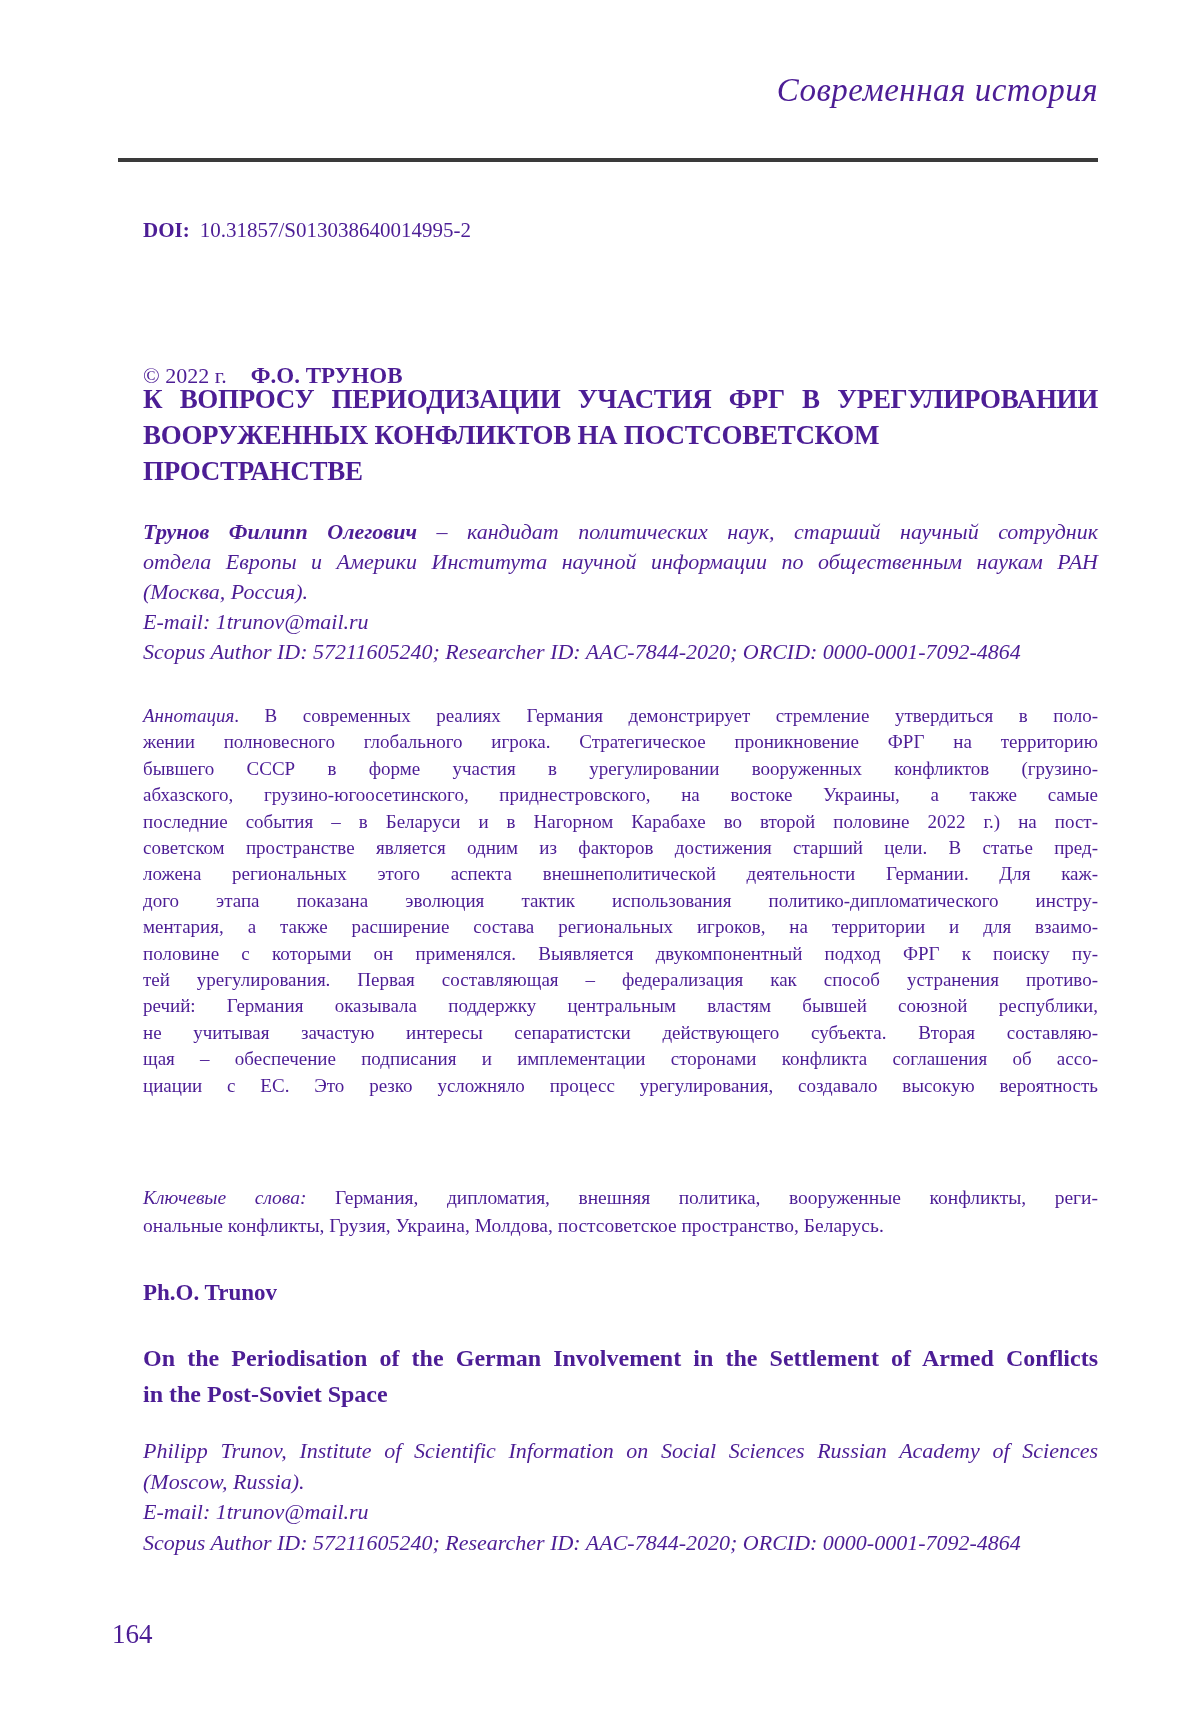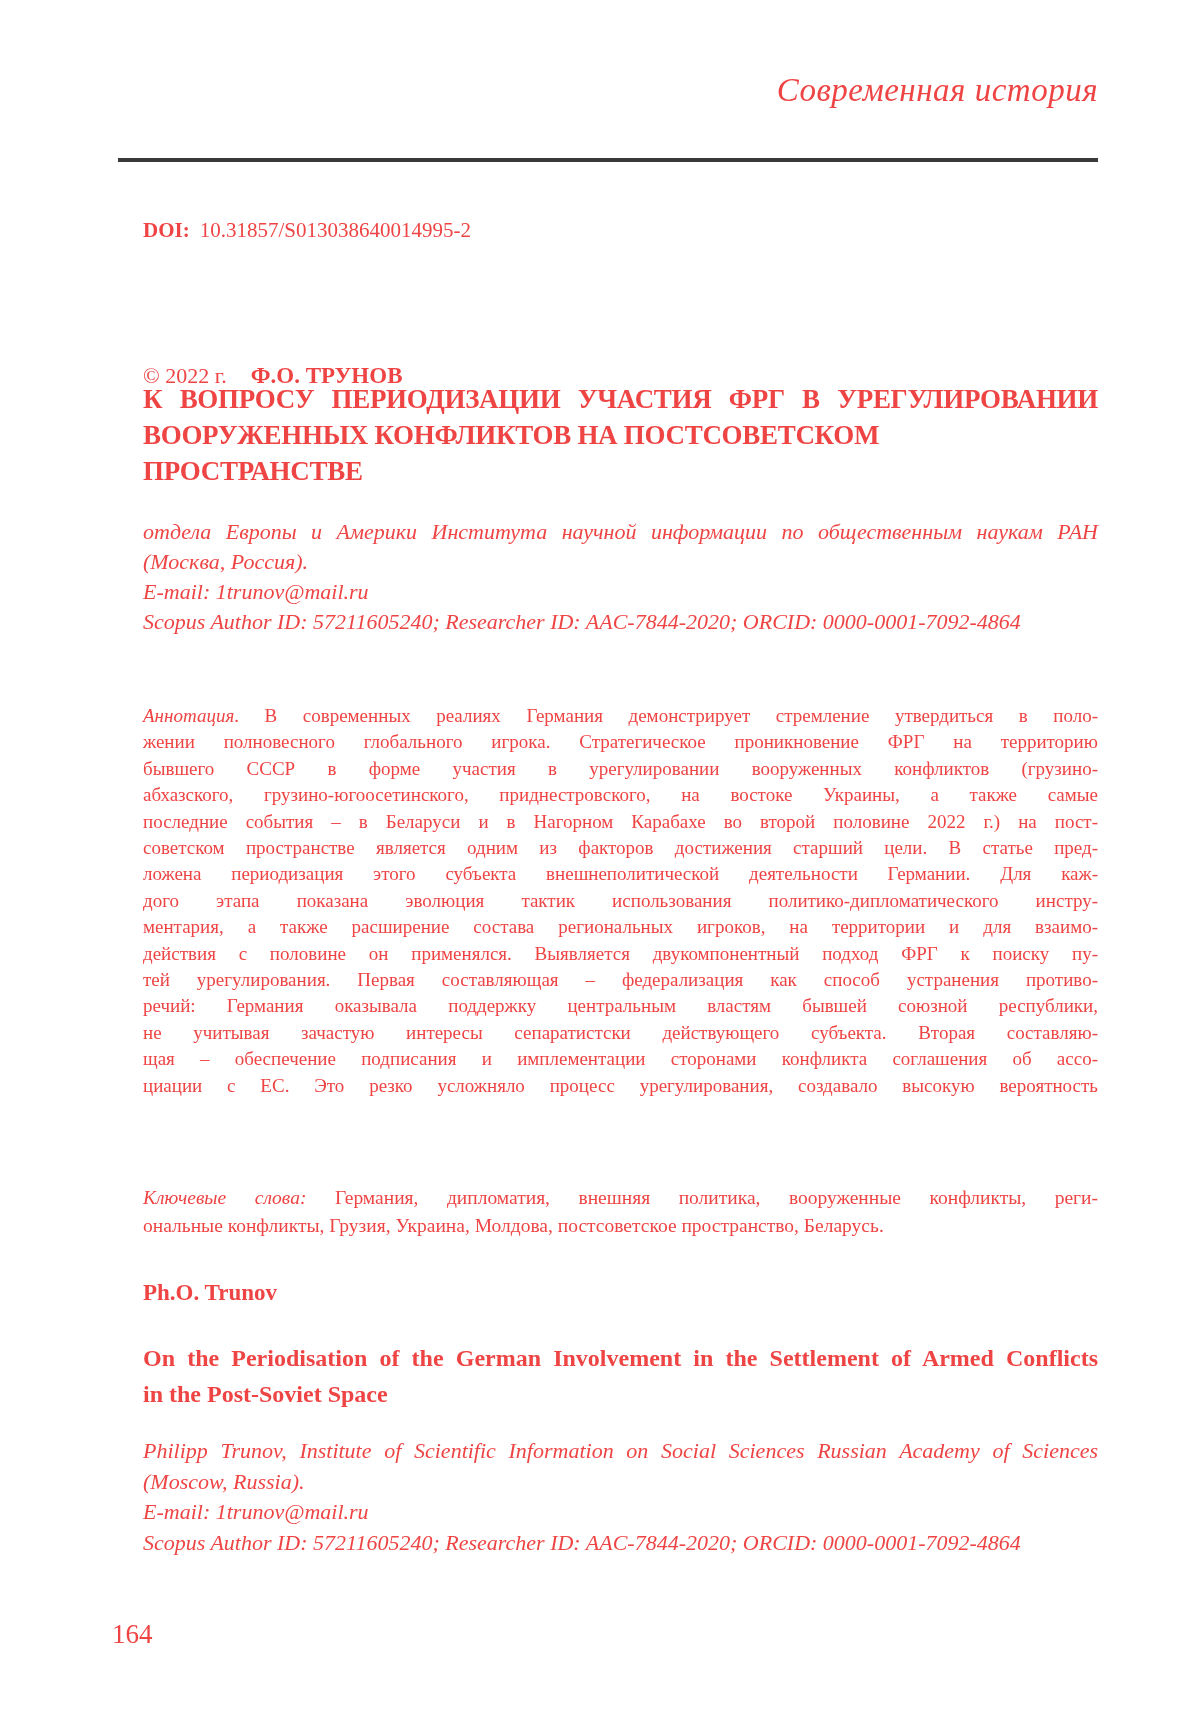--- a/index.html
+++ b/index.html
@@ -1,21 +1,21 @@
 <!DOCTYPE html>
 <html><head>
 <meta charset="utf-8">
 <style>
   html,body { margin:0; padding:0; background:#ffffff; }
   .page {
     position: relative;
     width: 1200px;
     height: 1719px;
     background: #ffffff;
-    color: #ef4444;
+    color: #4c1d95;
     font-family: "Liberation Serif", "DejaVu Serif", serif;
     overflow: hidden;
   }
   .abs { position: absolute; left: 143px; width: 955px; }
 
   .journal-header {
     top: 72px;
     text-align: right;
     font-style: italic;
     font-size: 33px;
@@ -107,40 +107,43 @@
     <span>© 2022 г.</span><span class="author-caps">Ф.О. ТРУНОВ</span>
   </div>
 
   <div class="abs title-ru">
       <div>К ВОПРОСУ ПЕРИОДИЗАЦИИ УЧАСТИЯ ФРГ В УРЕГУЛИРОВАНИИ</div>
       <div>ВООРУЖЕННЫХ КОНФЛИКТОВ НА ПОСТСОВЕТСКОМ</div>
       <div>ПРОСТРАНСТВЕ</div>
     </div>
 
   <div class="abs author-ru">
+    <div class="jline">
+      <span class="bio-name">Трунов Филипп Олегович</span><span> – кандидат политических наук, старший научный сотрудник</span>
+    </div>
     <div class="jline">отдела Европы и Америки Института научной информации по общественным наукам РАН</div>
     <div>(Москва, Россия).</div>
     <div>E-mail: 1trunov@mail.ru</div>
     <div>Scopus Author ID: 57211605240; Researcher ID: AAC-7844-2020; ORCID: 0000-0001-7092-4864</div>
   </div>
 
   <div class="abs abstract">
     <div class="jline">
       <span class="abstract-label">Аннотация</span><span>. В современных реалиях Германия демонстрирует стремление утвердиться в поло-</span>
     </div>
     <div class="lines-j">
         <div>жении полновесного глобального игрока. Стратегическое проникновение ФРГ на территорию</div>
         <div>бывшего СССР в форме участия в урегулировании вооруженных конфликтов (грузино-</div>
         <div>абхазского, грузино-югоосетинского, приднестровского, на востоке Украины, а также самые</div>
         <div>последние события – в Беларуси и в Нагорном Карабахе во второй половине 2022 г.) на пост-</div>
         <div>советском пространстве является одним из факторов достижения старший цели. В статье пред-</div>
-        <div>ложена периодизация этого субъекта внешнеполитической деятельности Германии. Для каж-</div>
+        <div>ложена региональных этого аспекта внешнеполитической деятельности Германии. Для каж-</div>
         <div>дого этапа показана эволюция тактик использования политико-дипломатического инстру-</div>
         <div>ментария, а также расширение состава региональных игроков, на территории и для взаимо-</div>
-        <div>действия с половине он применялся. Выявляется двукомпонентный подход ФРГ к поиску пу-</div>
+        <div>половине с которыми он применялся. Выявляется двукомпонентный подход ФРГ к поиску пу-</div>
         <div>тей урегулирования. Первая составляющая – федерализация как способ устранения противо-</div>
         <div>речий: Германия оказывала поддержку центральным властям бывшей союзной республики,</div>
         <div>не учитывая зачастую интересы сепаратистски действующего субъекта. Вторая составляю-</div>
         <div>щая – обеспечение подписания и имплементации сторонами конфликта соглашения об ассо-</div>
         <div>циации с ЕС. Это резко усложняло процесс урегулирования, создавало высокую вероятность</div>
       </div>
   </div>
 
   <div class="abs keywords">
     <div class="jline">

